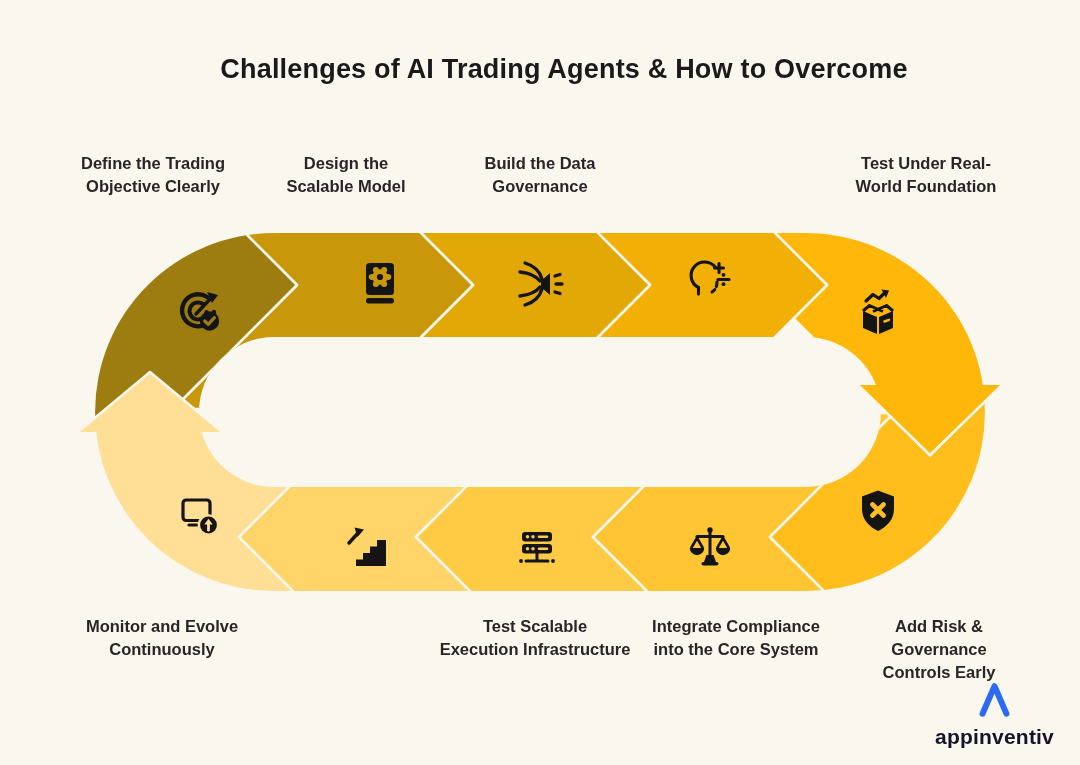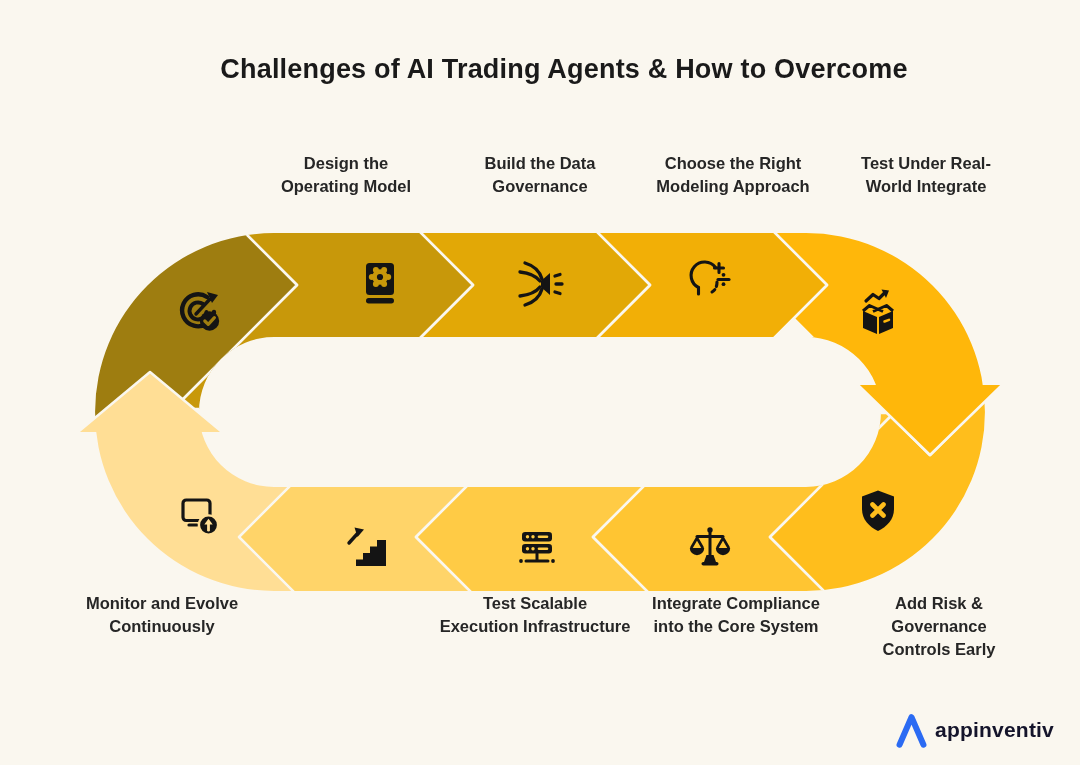--- a/index.html
+++ b/index.html
@@ -3,40 +3,40 @@
 <meta charset="utf-8">
 <style>
   html,body{margin:0;padding:0;background:#e8e4da;}
   .stage{position:relative;width:1080px;height:765px;background:#FAF7EF;overflow:hidden;
          font-family:"Liberation Sans",sans-serif;}
   .title{position:absolute;top:54px;left:0;width:100%;text-align:center;
          font-size:27px;font-weight:bold;color:#1a1a1a;letter-spacing:.2px;padding-left:24px;}
   .step-label{position:absolute;transform:translateX(-50%);text-align:center;
          font-size:16.5px;font-weight:bold;color:#262626;line-height:1.38;white-space:pre-line;}
   .row-top{top:152px;}
-  .row-bottom{top:592px;}
+  .row-bottom{top:615px;}
   .diagram{position:absolute;left:0;top:0;}
-  .brand{position:absolute;right:26px;bottom:16px;display:flex;align-items:center;gap:7px;}
+  .brand{position:absolute;right:26px;bottom:16px;display:flex;align-items:center;gap:7px;flex-direction:column;}
   .brand-text{font-size:21px;font-weight:bold;color:#14142b;letter-spacing:.2px;}
 </style>
 </head>
 <body>
 
 <div class="stage">
 
   <div class="title">Challenges of AI Trading Agents &amp; How to Overcome</div>
 
+  <div class="step-label row-top" style="left:153px">Define the Trading
+Objective Clearly</div>
   <div class="step-label row-top" style="left:346px">Design the
-Operating Model</div>
+Scalable Model</div>
   <div class="step-label row-top" style="left:540px">Build the Data
 Governance</div>
-  <div class="step-label row-top" style="left:733px">Choose the Right
-Modeling Approach</div>
   <div class="step-label row-top" style="left:926px">Test Under Real-
-World Integrate</div>
+World Foundation</div>
 
   <svg class="diagram" width="1080" height="765" viewBox="0 0 1080 765">
     <defs>
       <clipPath id="ring" clipPathUnits="userSpaceOnUse">
         <path clip-rule="evenodd" d="M274,233 H806 A179,179 0 0 1 806,591 H274 A179,179 0 0 1 274,233 Z
                  M274,337 H806 A75,75 0 0 1 806,487 H274 A75,75 0 0 1 274,337 Z"></path>
       </clipPath>
     </defs>
 
     <g clip-path="url(#ring)" stroke="#FAF7EF" stroke-width="2.5" stroke-linejoin="round">

